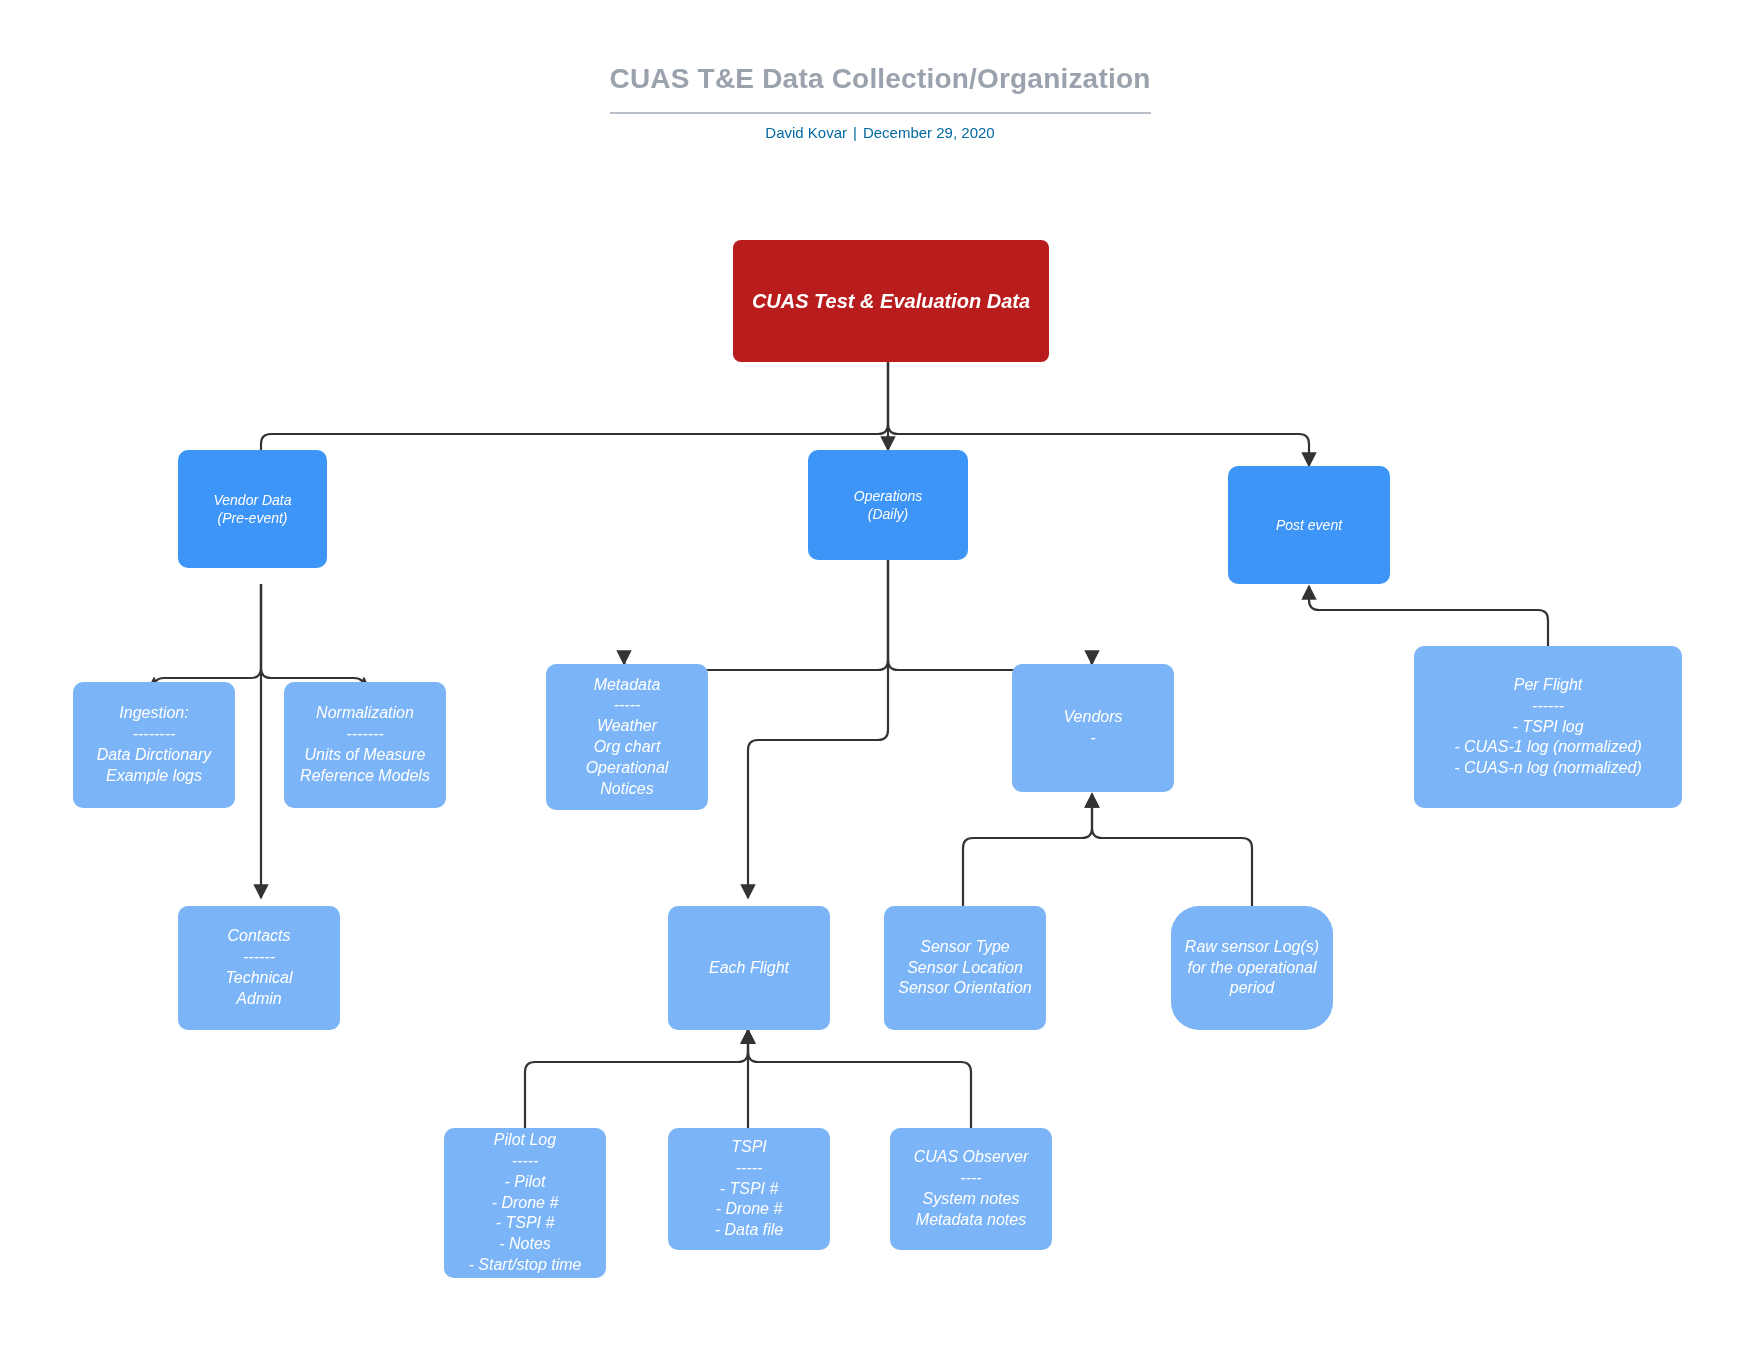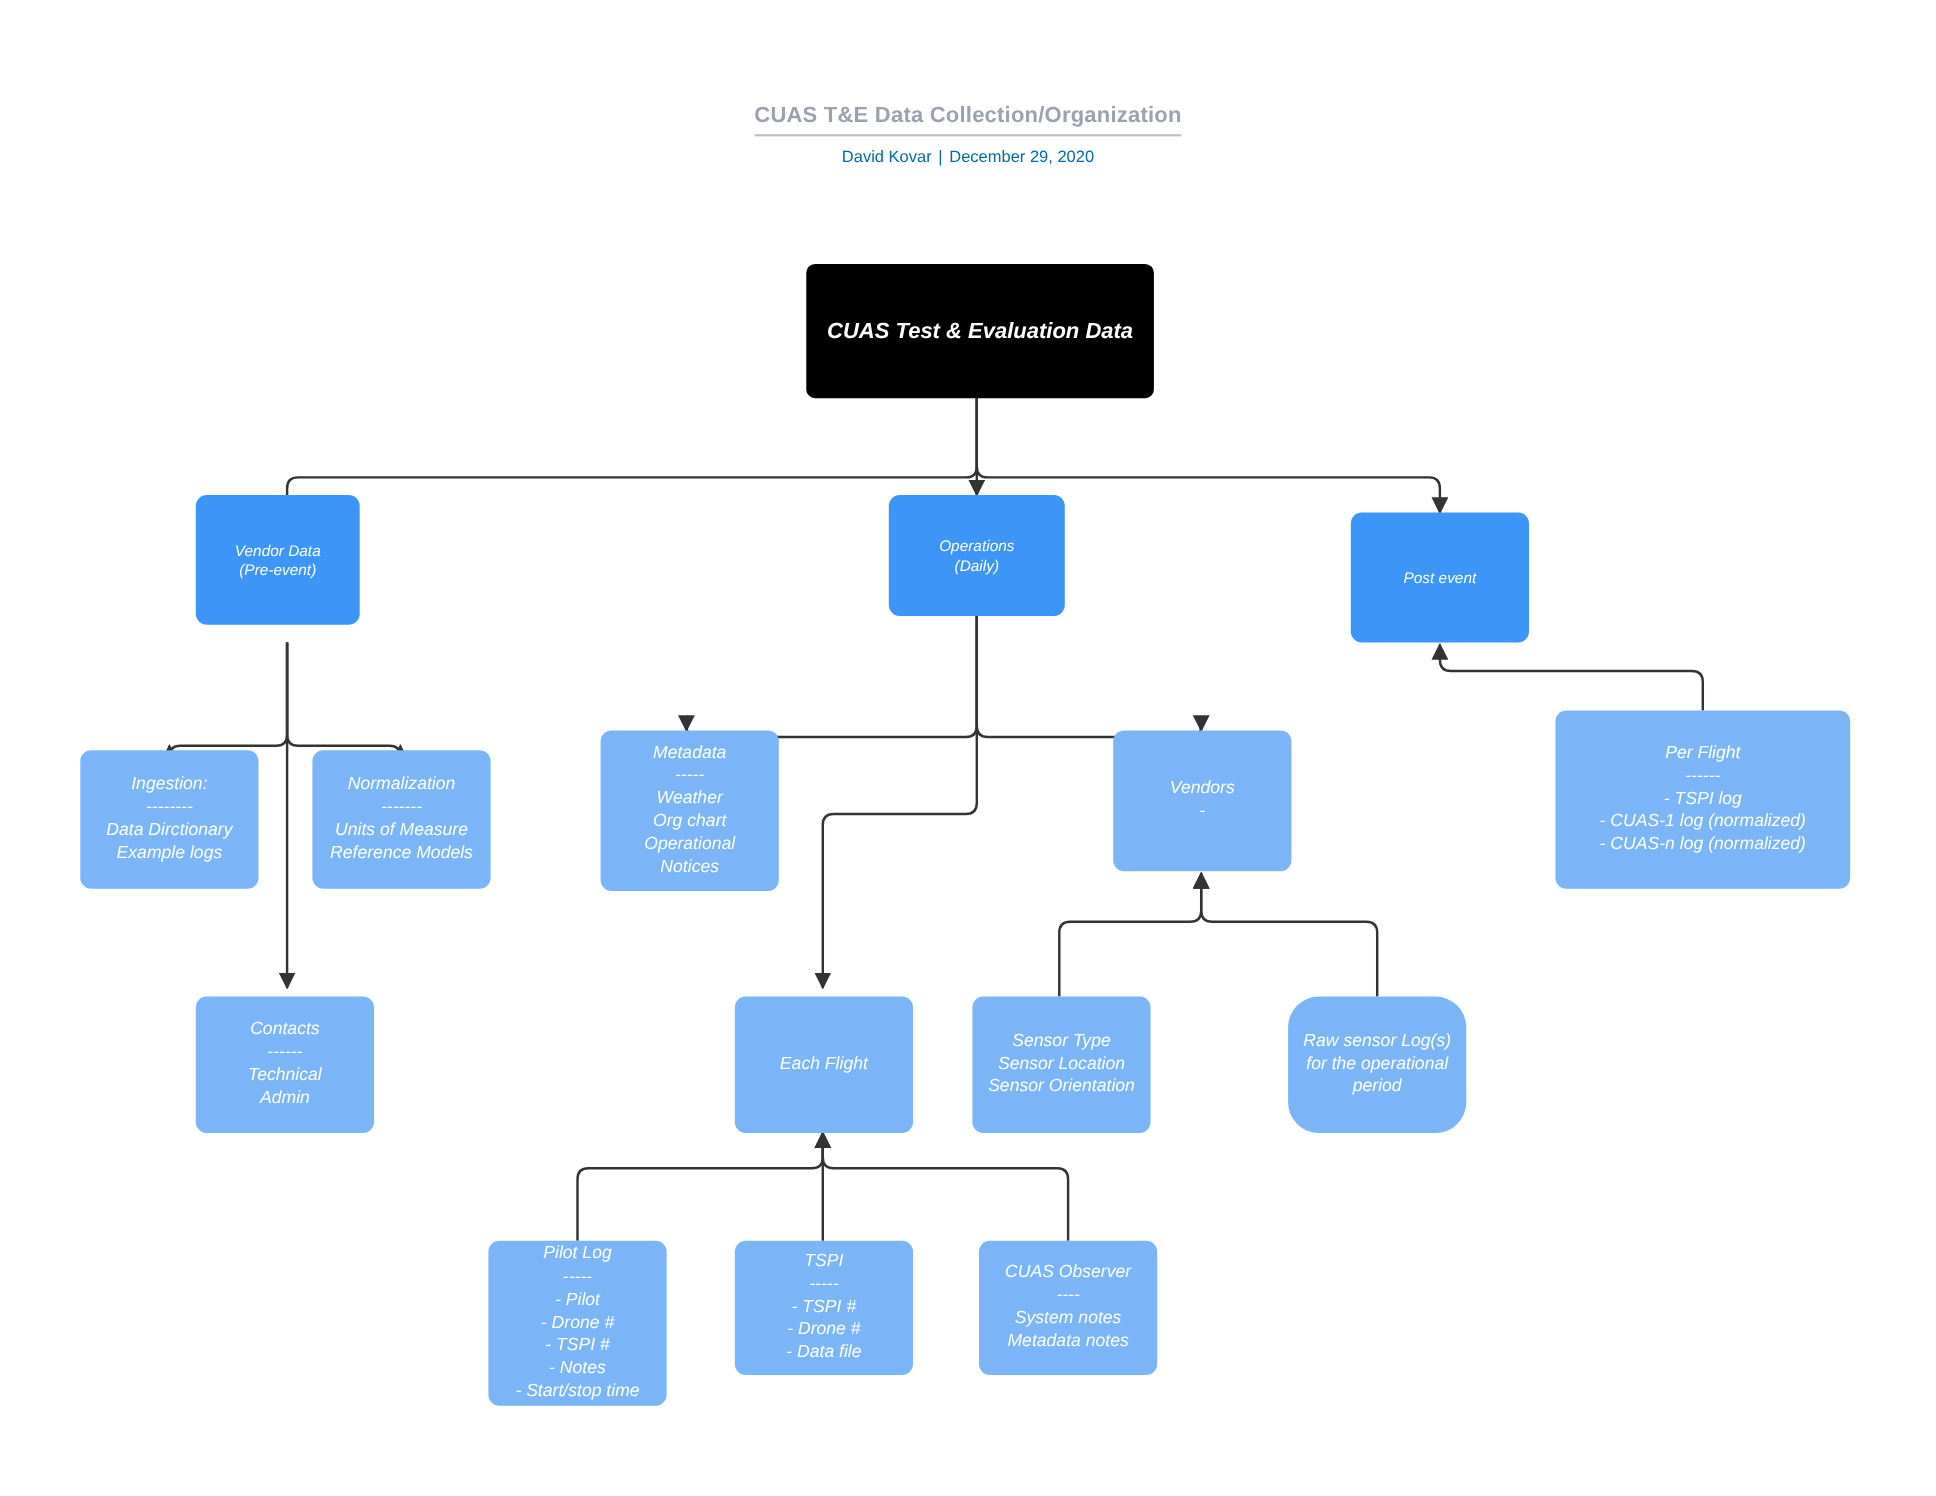--- a/index.html
+++ b/index.html
@@ -30,29 +30,28 @@
 
   
   .header {
     position: absolute;
     left: 0;
     top: 62px;
     width: 1760px;
     text-align: center;
   }
   .doc-title {
-    font-size: 20px;
+    font-size: 28px;
     font-weight: bold;
     color: #9aa2ad;
     letter-spacing: 0.2px;
     display: inline-block;
-    padding-bottom: 5px;
+    padding-bottom: 16px;
     border-bottom: 2px solid #b9c0c8;
     line-height: 1.2;
-    margin-top: 31px;
   }
   .doc-subtitle {
     margin-top: 10px;
     font-size: 15px;
     color: #0369a1;
   }
   .doc-subtitle .sep {
     padding: 0 6px;
   }
 
@@ -69,21 +68,21 @@
     font-style: italic;
     line-height: 1.30;
     padding: 6px 8px;
   }
   .node .node-text {
     white-space: pre-line;
     display: block;
     width: 100%;
   }
   .lvl0 {
-    background: #000000;
+    background: #b91c1c;
     font-size: 20px;
     font-weight: bold;
     font-style: italic;
     border-radius: 8px;
   }
   .lvl1 {
     background: #3d95f7;
     font-size: 14px;
   }
   .lvl2 {

